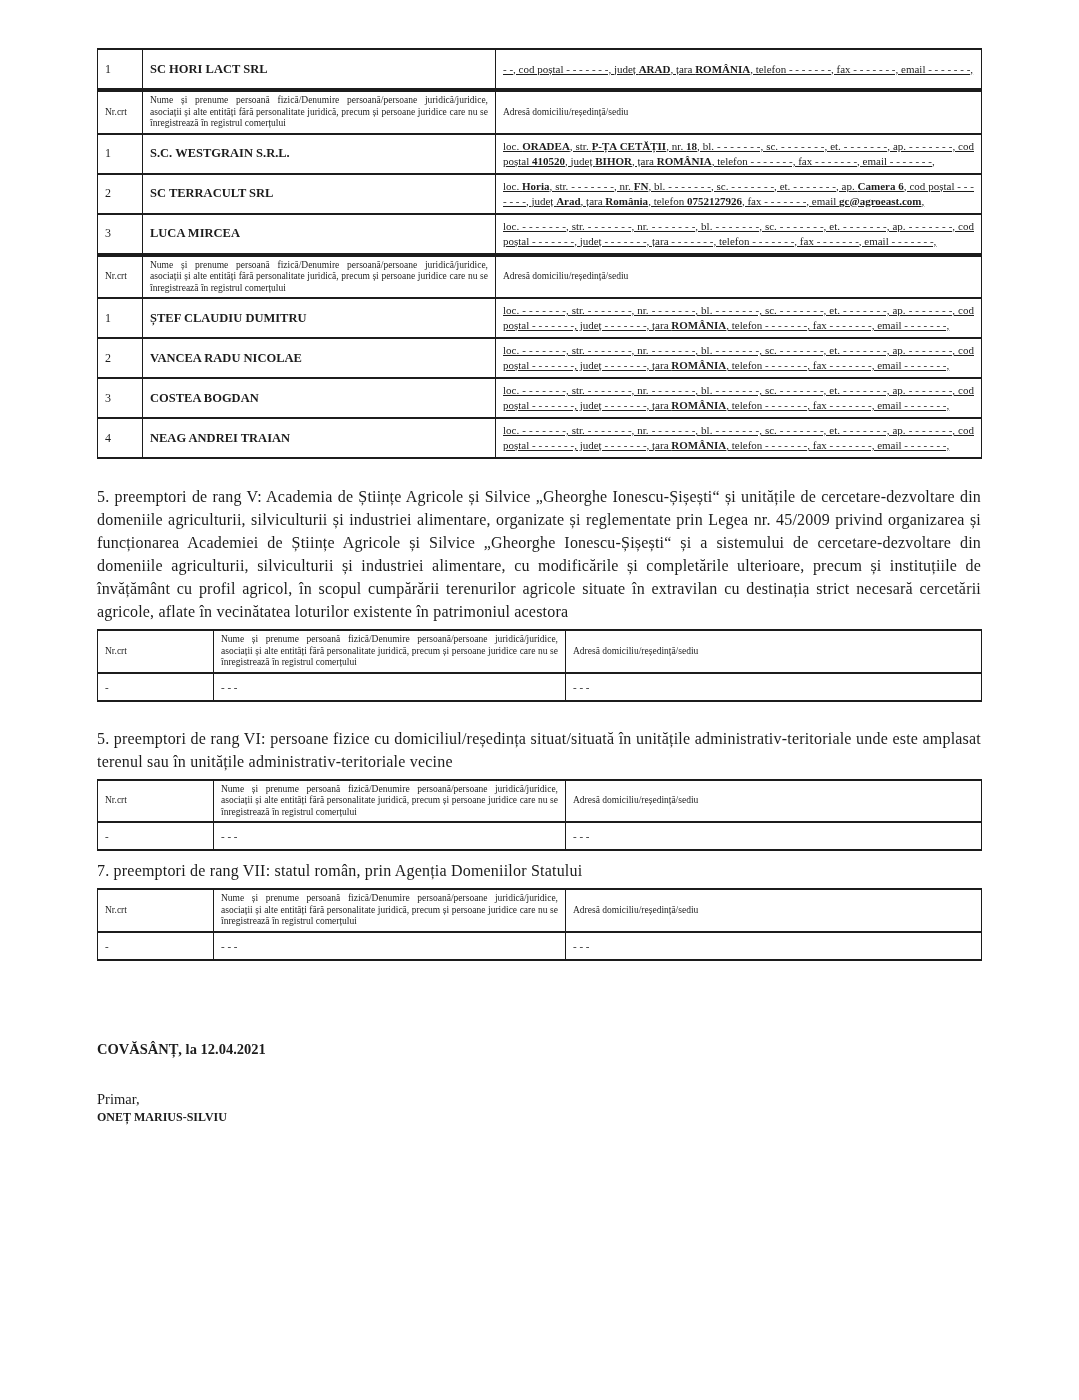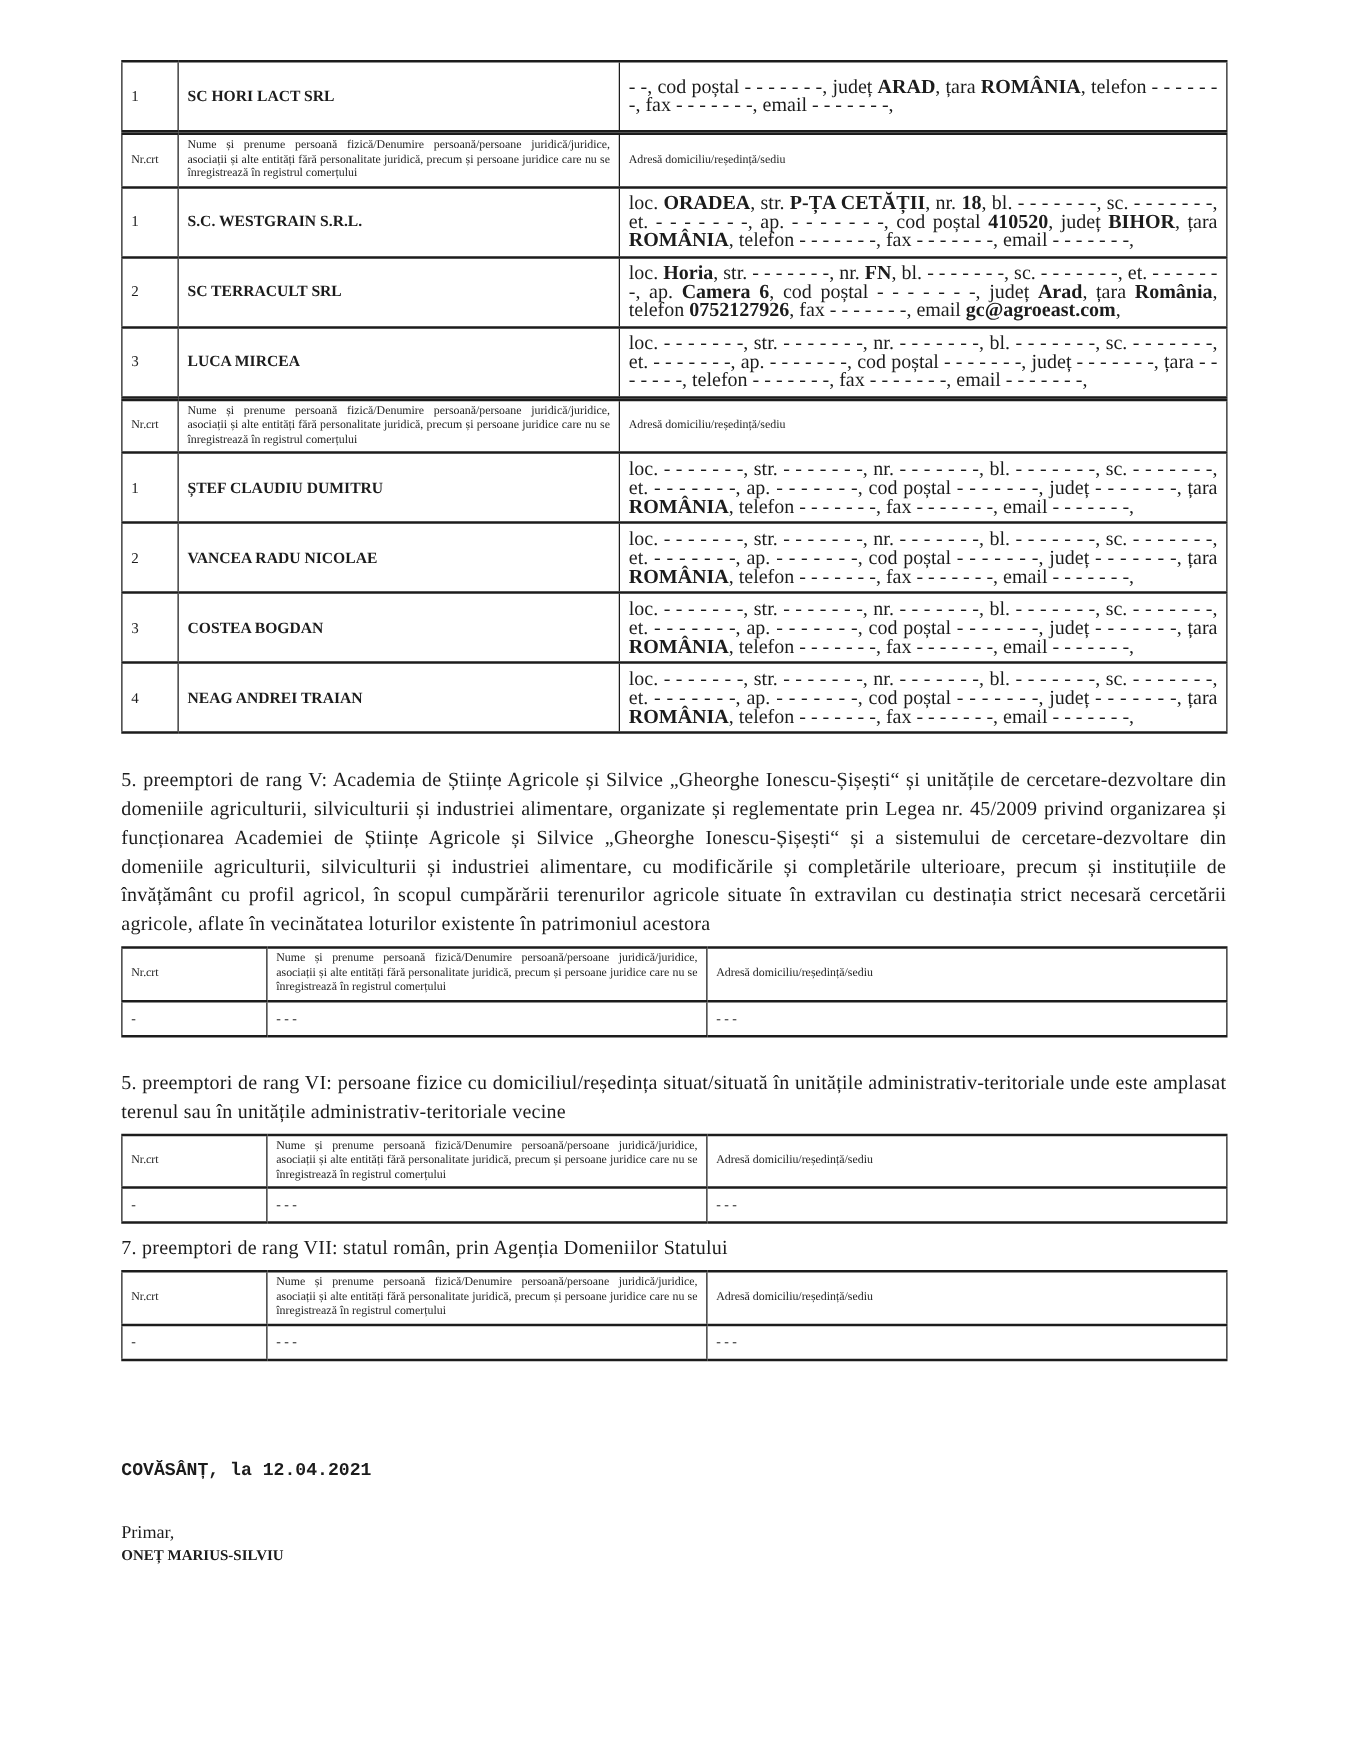--- a/index.html
+++ b/index.html
@@ -43,28 +43,29 @@
   td.header-cell {
     font-size: 9.5px;
     line-height: 11.5px;
     height: 38px;
     vertical-align: middle;
   }
   td.header-cell.justify { text-align: justify; }
   td.name-cell {
     font-weight: bold;
     font-size: 12.5px;
-    height: 56px;
+    height: 40px;
     vertical-align: middle;
   }
   td.addr-cell {
-    font-size: 16px;
+    font-size: 11px;
     line-height: 15px;
     text-align: justify;
     vertical-align: middle;
+    text-decoration: underline;
   }
   td.empty-cell {
     font-size: 11px;
     height: 28px;
   }
   .b { font-weight: bold; }
   .section-heading {
     font-size: 16px;
     line-height: 23px;
     text-align: justify;
@@ -72,21 +73,20 @@
   }
   .mt-s3 { margin-top: 8px; margin-bottom: 3px; }
   .mt-s4 { margin-top: 25px; margin-bottom: 5px; }
   .mt-s5 { margin-top: 26px; margin-bottom: 6px; }
   .mt-s6 { margin-top: 25px; margin-bottom: 6px; }
   .mt-s7 { margin-top: 8px; margin-bottom: 6px; }
   .footer { margin-top: 80px; }
   .footer-place {
     font-weight: bold;
     font-size: 14.5px;
-    font-family: Liberation Mono, monospace;
   }
   .footer-role {
     margin-top: 33px;
     font-size: 14.5px;
   }
   .footer-name {
     margin-top: 2px;
     font-weight: bold;
     font-size: 12px;
   }

